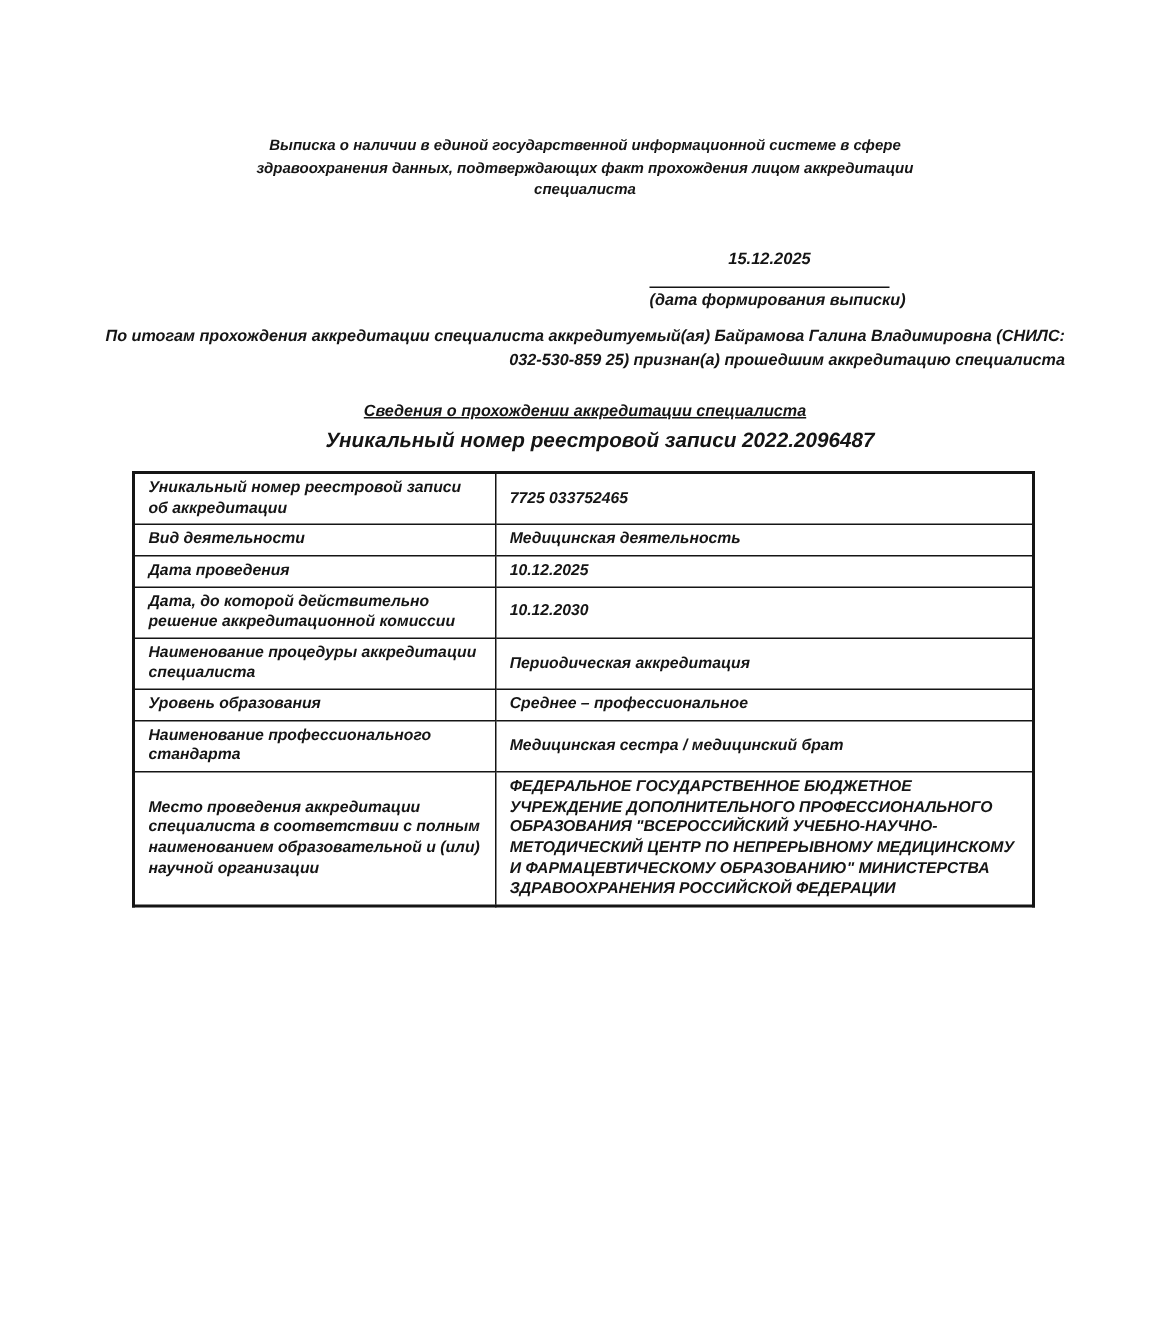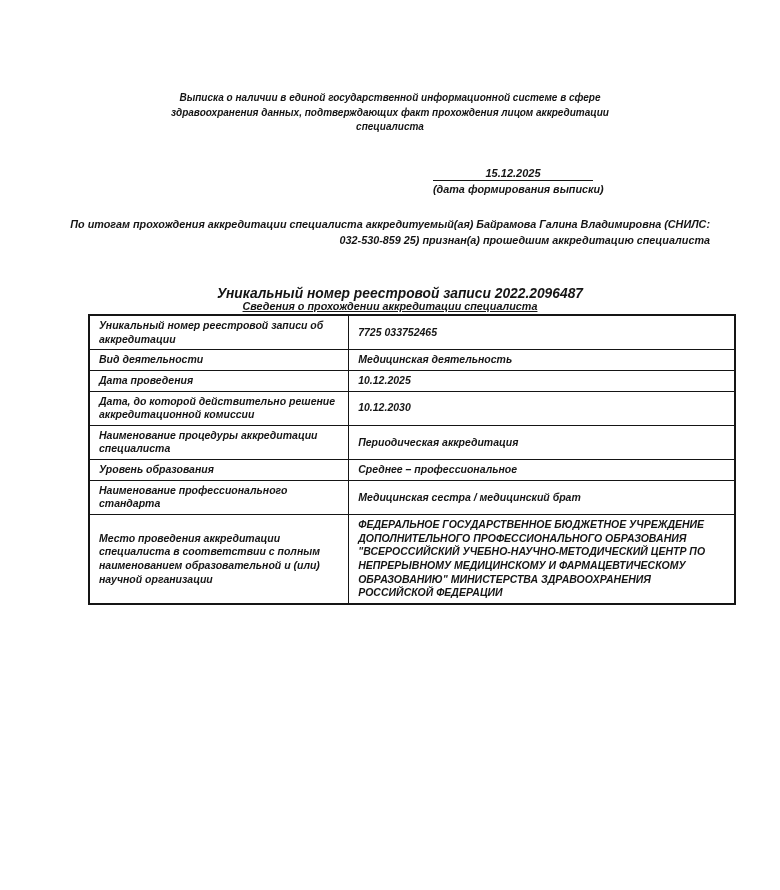--- a/index.html
+++ b/index.html
@@ -18,40 +18,40 @@
   }
   .title {
     position: absolute; top: 91px; left: 165px; width: 450px;
     font-size: 10px; line-height: 1.45; text-align: center;
   }
   .date-block {
     position: absolute; top: 167px; left: 433px; width: 160px;
     text-align: center;
   }
   .date-value {
-    font-size: 11px; padding-bottom: 1px;
+    font-size: 11px; padding-bottom: 12px;
     border-bottom: 1.5px solid #151515;
   }
   .date-caption {
     font-size: 10.8px; margin-top: 2px; white-space: nowrap;
   }
   .intro {
     position: absolute; top: 216px; left: 70px; width: 640px;
     font-size: 10.8px; line-height: 1.5; text-align: right;
   }
   .section-heading {
     position: absolute; top: 268px; left: 0; width: 780px;
-    font-size: 10.8px; text-align: center; text-decoration: underline; margin-top: 32px;
+    font-size: 10.8px; text-align: center; text-decoration: underline;
   }
   .registry-heading {
     position: absolute; top: 286px; left: 0; width: 780px;
     font-size: 13.8px; text-align: center; padding-left: 20px;
   }
   table.info-table {
-    position: absolute; top: 314px; left: 88px; width: 648px;
+    position: absolute; top: 314px; left: 88px; width: 602px;
     border-collapse: collapse;
     border: 2px solid #151515;
     font-size: 10.5px;
   }
   table.info-table td {
     border: 1px solid #151515;
     padding: 3px 9px;
     vertical-align: middle;
     line-height: 1.3;
   }

